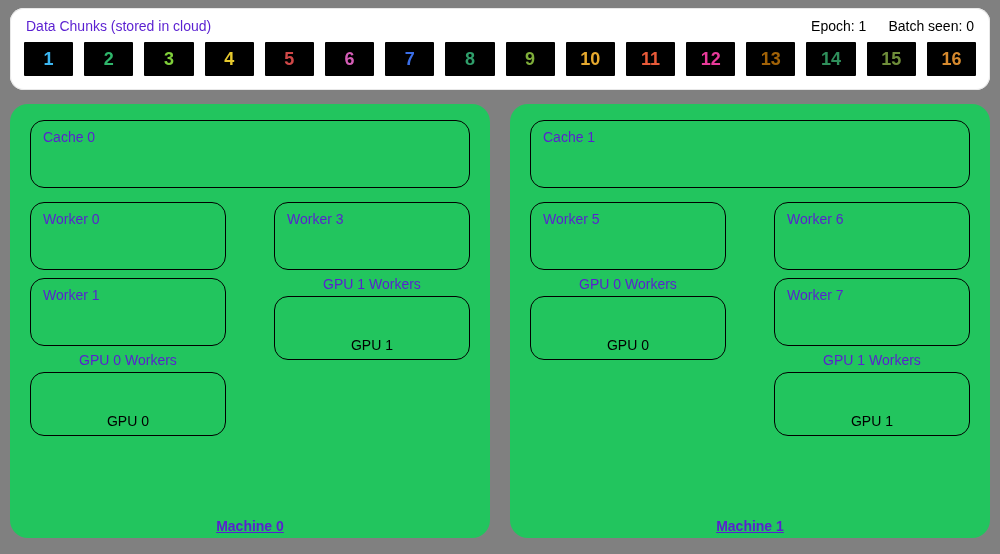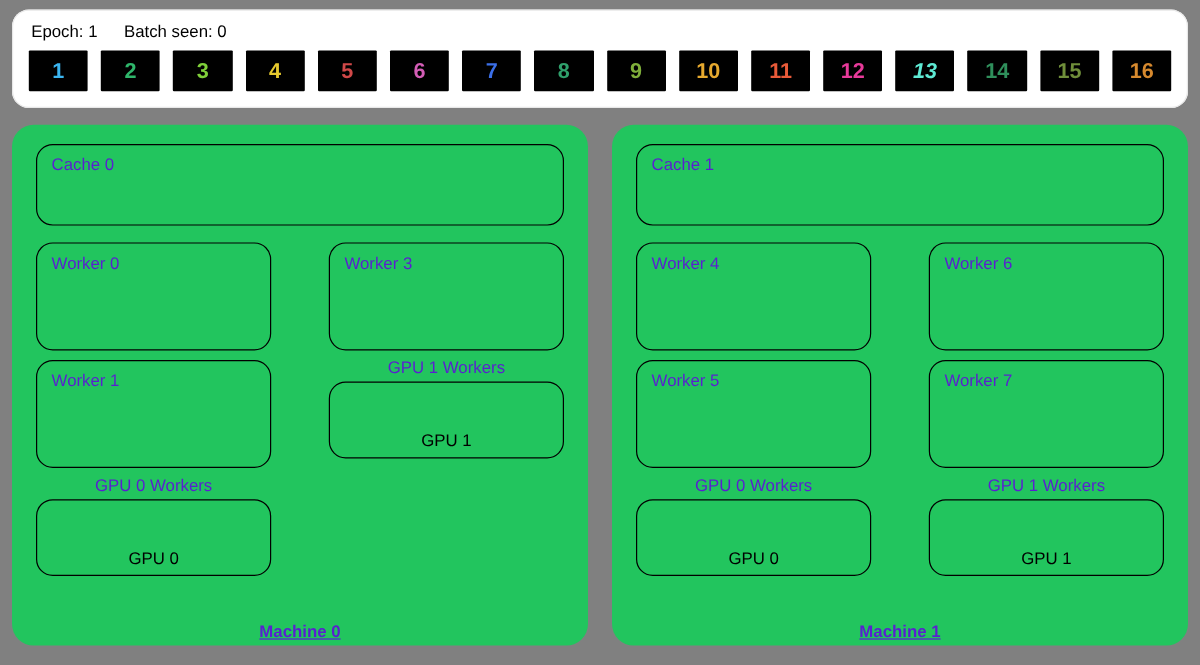--- a/index.html
+++ b/index.html
@@ -86,21 +86,21 @@
     flex-direction: column;
   }
   .workers-wrap {
     display: flex;
     flex-direction: column;
     gap: 8px;
   }
   .worker {
     border: 1.5px solid #000;
     border-radius: 14px;
-    height: 90px;
+    height: 68px;
     padding: 8px 12px;
   }
   .gpu-workers-label {
     text-align: center;
     padding: 6px 0 4px 0;
     color: #5a1fd1;
   }
   .gpu {
     border: 1.5px solid #000;
     border-radius: 14px;
@@ -110,20 +110,21 @@
     justify-content: center;
     padding-bottom: 6px;
     color: #000;
   }
 </style>
 </head>
 <body>
 
 <div class="top-panel">
   <div class="top-header">
+    <div>Data Chunks (stored in cloud)</div>
     <div class="top-right">
       <span>
         <span>Epoch:</span>
         <span>1</span>
       </span>
       <span>
         <span>Batch seen:</span>
         <span>0</span>
       </span>
     </div>
@@ -134,21 +135,21 @@
       <div class="chunk" style="color: rgb(127, 207, 58);">3</div>
       <div class="chunk" style="color: rgb(230, 201, 46);">4</div>
       <div class="chunk" style="color: rgb(208, 72, 72);">5</div>
       <div class="chunk" style="color: rgb(212, 93, 182);">6</div>
       <div class="chunk" style="color: rgb(59, 111, 232);">7</div>
       <div class="chunk" style="color: rgb(47, 159, 107);">8</div>
       <div class="chunk" style="color: rgb(127, 174, 58);">9</div>
       <div class="chunk" style="color: rgb(230, 169, 46);">10</div>
       <div class="chunk" style="color: rgb(232, 90, 57);">11</div>
       <div class="chunk" style="color: rgb(232, 58, 154);">12</div>
-      <div class="chunk" style="color: #5eead4; font-style: italic;">13</div>
+      <div class="chunk" style="color: #a16207;">13</div>
       <div class="chunk" style="color: rgb(47, 143, 91);">14</div>
       <div class="chunk" style="color: rgb(111, 142, 58);">15</div>
       <div class="chunk" style="color: rgb(214, 137, 46);">16</div>
     </div>
 </div>
 
 <div class="machines" id="machines-row">
     <div class="machine">
       <div class="cache">Cache 0</div>
       <div class="gpu-blocks">
@@ -168,21 +169,20 @@
           <div class="gpu">GPU 1</div>
         </div>
       </div>
       <div class="machine-label">Machine 0</div>
     </div>
     <div class="machine">
       <div class="cache">Cache 1</div>
       <div class="gpu-blocks">
         <div class="gpu-block">
           <div class="workers-wrap">
-            <div class="worker">Worker 4</div>
             <div class="worker">Worker 5</div>
           </div>
           <div class="gpu-workers-label">GPU 0 Workers</div>
           <div class="gpu">GPU 0</div>
         </div>
         <div class="gpu-block">
           <div class="workers-wrap">
             <div class="worker">Worker 6</div>
             <div class="worker">Worker 7</div>
           </div>

